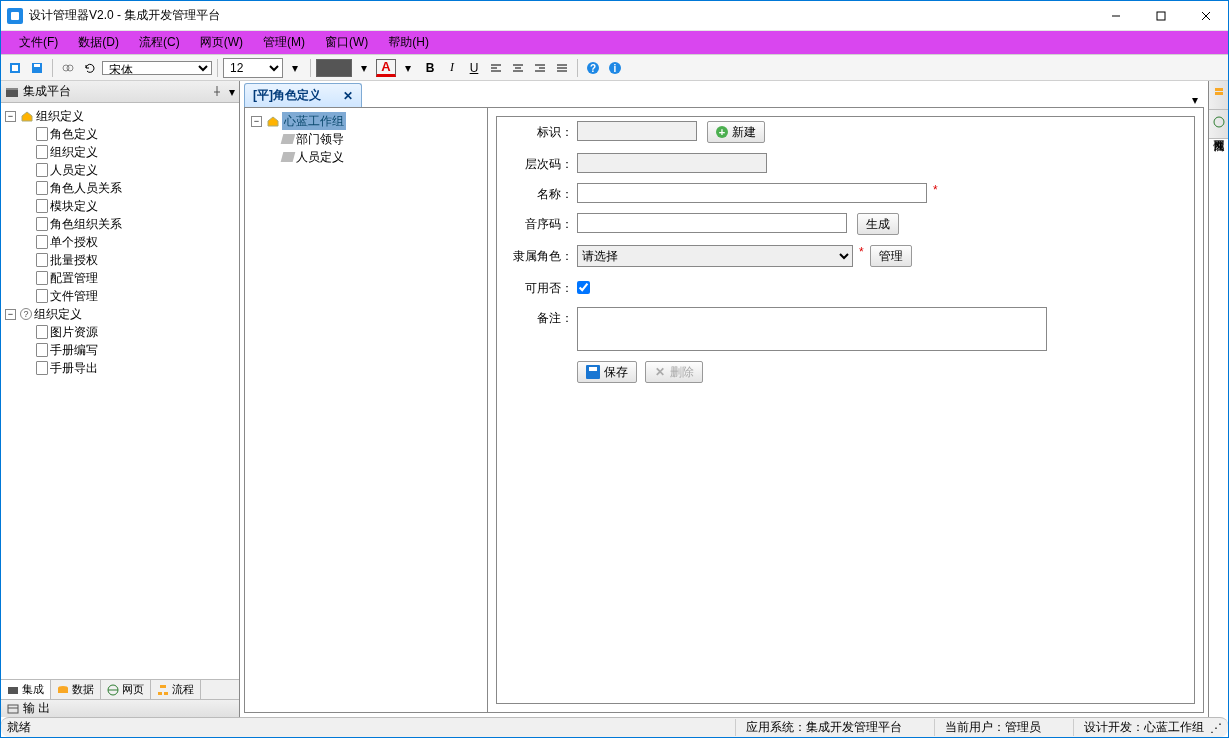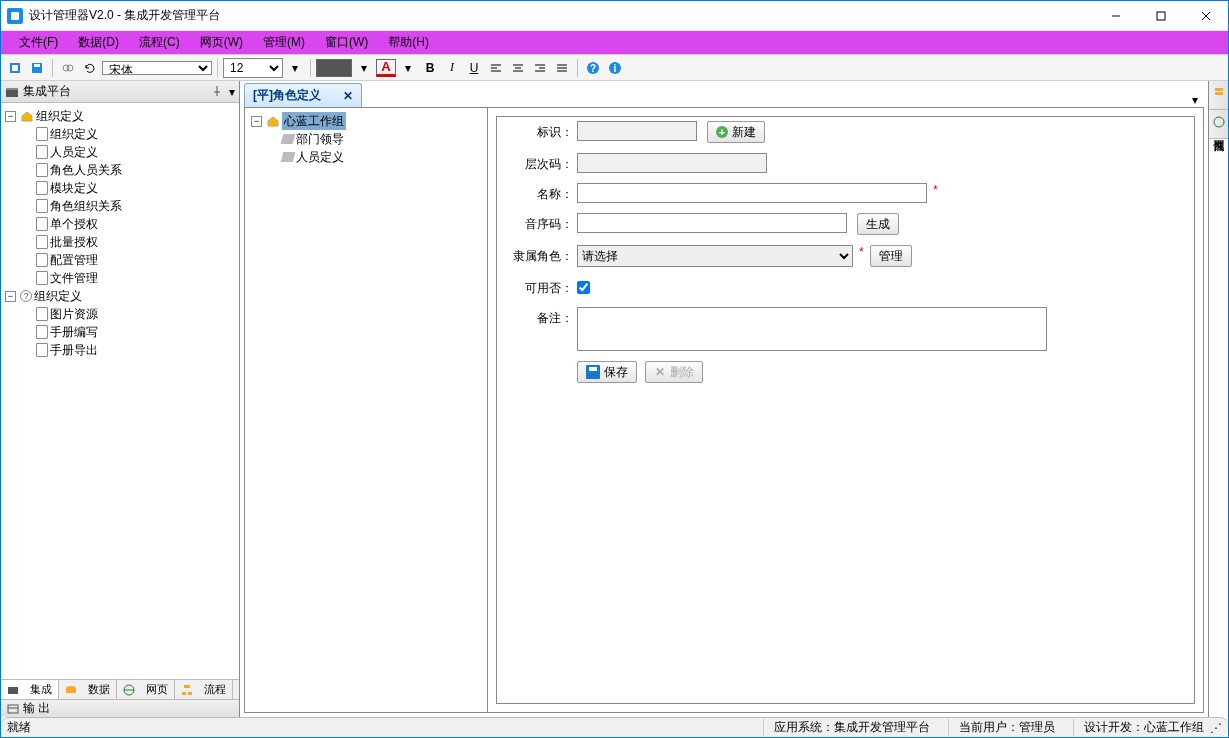--- a/index.html
+++ b/index.html
@@ -39,35 +39,35 @@
 .tree ul { list-style: none; padding-left: 16px; }
 .tree > ul { padding-left: 2px; }
 .tree li { line-height: 18px; white-space: nowrap; }
 .tree .node { display: flex; align-items: center; gap: 2px; cursor: pointer; }
 .tree .exp { width: 11px; height: 11px; border: 1px solid #888; display: inline-flex; align-items: center; justify-content: center; font-size: 9px; line-height: 9px; background: #fff; margin-right: 2px; }
 .tree .noexp { width: 13px; display: inline-block; }
 .ic-file { width: 12px; height: 14px; border: 1px solid #888; background: #fff; display: inline-block; border-radius: 1px; }
 .ic-help { width: 12px; height: 12px; border-radius: 50%; border: 1px solid #888; background: #fff; display: inline-flex; align-items: center; justify-content: center; font-size: 9px; color: #555; }
 .ic-tag { width: 12px; height: 10px; background: #bbb; display: inline-block; transform: skewX(-15deg); }
 .side-tabs { display: flex; border-top: 1px solid #bbb; height: 20px; background: #f0f0f0; }
-.side-tab { padding: 2px 6px; border-right: 1px solid #bbb; display: flex; align-items: center; gap: 11px; cursor: pointer; font-size: 11px; }
+.side-tab { padding: 2px 6px; border-right: 1px solid #bbb; display: flex; align-items: center; gap: 3px; cursor: pointer; font-size: 11px; }
 .side-tab.active { background: #fff; }
 .output-bar { height: 18px; background: linear-gradient(#f0f0f0,#e0e0e0); padding: 1px 6px; border-top: 1px solid #bbb; display: flex; align-items: center; gap: 4px; }
 
 
 .content { flex: 1; display: flex; flex-direction: column; margin: 4px; min-width: 0; }
 .doc-tabs { height: 22px; display: flex; align-items: flex-end; }
 .doc-tab { background: linear-gradient(#eaf4ff,#cfe6ff); border: 1px solid #7faad4; border-bottom: none; border-radius: 3px 3px 0 0; padding: 3px 8px; display: flex; align-items: center; gap: 22px; font-weight: bold; color: #003a7a; cursor: pointer; }
 .doc-tab .x { font-weight: bold; cursor: pointer; }
 .doc-tabs .dropdown { margin-left: auto; padding: 0 6px; cursor: pointer; }
 .doc-body { flex: 1; border: 1px solid #888; display: flex; min-height: 0; }
 
 
 .inner-tree { width: 243px; border-right: 1px solid #888; background: #fff; padding: 4px; overflow: auto; }
-.inner-tree .sel { background: #7faad4; color: #000000; padding: 0 2px; }
+.inner-tree .sel { background: #7faad4; color: #0c4a6e; padding: 0 2px; }
 
 
 .form-panel { flex: 1; border: 1px solid #888; margin: 8px; background: #fff; padding: 4px 14px; overflow: auto; }
 .form-row { display: flex; align-items: flex-start; margin-bottom: 10px; }
 .form-row label { width: 66px; text-align: right; padding-right: 4px; padding-top: 3px; }
 .form-row input[type=text] { height: 20px; border: 1px solid #888; padding: 0 3px; font-size: 12px; }
 .form-row select { height: 22px; border: 1px solid #888; font-size: 12px; }
 .form-row textarea { border: 1px solid #888; font-size: 12px; padding: 3px; resize: none; }
 .req { color: #d00; margin-left: 6px; }
 .btn { height: 22px; border: 1px solid #999; background: linear-gradient(#fdfdfd,#e4e4e4); padding: 0 8px; cursor: pointer; display: inline-flex; align-items: center; gap: 4px; font-size: 12px; border-radius: 2px; }
@@ -77,21 +77,21 @@
 .ic-save-sm::after { content:""; position: absolute; top: 2px; left: 3px; width: 8px; height: 4px; background: #fff; }
 .ic-del { width: 12px; height: 12px; display: inline-flex; align-items: center; justify-content: center; color: #aaa; font-weight: bold; }
 
 
 .right-tabs { width: 20px; display: flex; flex-direction: column; border-left: 1px solid #888; }
 .right-tab { writing-mode: vertical-rl; padding: 6px 2px; border-bottom: 1px solid #bbb; background: linear-gradient(90deg,#f0f0f0,#e0e0e0); cursor: pointer; font-size: 11px; display: flex; align-items: center; gap: 4px; }
 
 
 .statusbar { height: 20px; background: #f0f0f0; border-top: 1px solid #bbb; display: flex; align-items: center; padding: 0 6px; font-size: 12px; border-radius: 8px; }
 .statusbar .status-right { margin-left: auto; display: flex; gap: 18px; }
-.statusbar .status-right span { border-left: 1px solid #ccc; padding-left: 10px; }
+.statusbar .status-right span { border-left: 1px solid #ccc; padding-left: 10px; margin-left: 14px; }
 
 svg { display: block; }
 </style>
 </head>
 <body>
 
 <div class="window">
 
   <div class="titlebar">
     <span class="appicon"></span>
@@ -228,20 +228,27 @@
         <ul>
           <li>
             <span class="node">
                 <span class="exp">−</span>
                 <svg width="14" height="14">
                   <path d="M2 7l5-4 5 4v5H2z" fill="#ffb300" stroke="#aa7"></path>
                 </svg>
                 <span>组织定义</span>
               </span>
             <ul>
+              <li>
+                  <span class="node">
+                    <span class="noexp"></span>
+                    <span class="ic-file"></span>
+                    <span>角色定义</span>
+                  </span>
+                </li>
               <li>
                   <span class="node">
                     <span class="noexp"></span>
                     <span class="ic-file"></span>
                     <span>组织定义</span>
                   </span>
                 </li>
               <li>
                   <span class="node">
                     <span class="noexp"></span>

